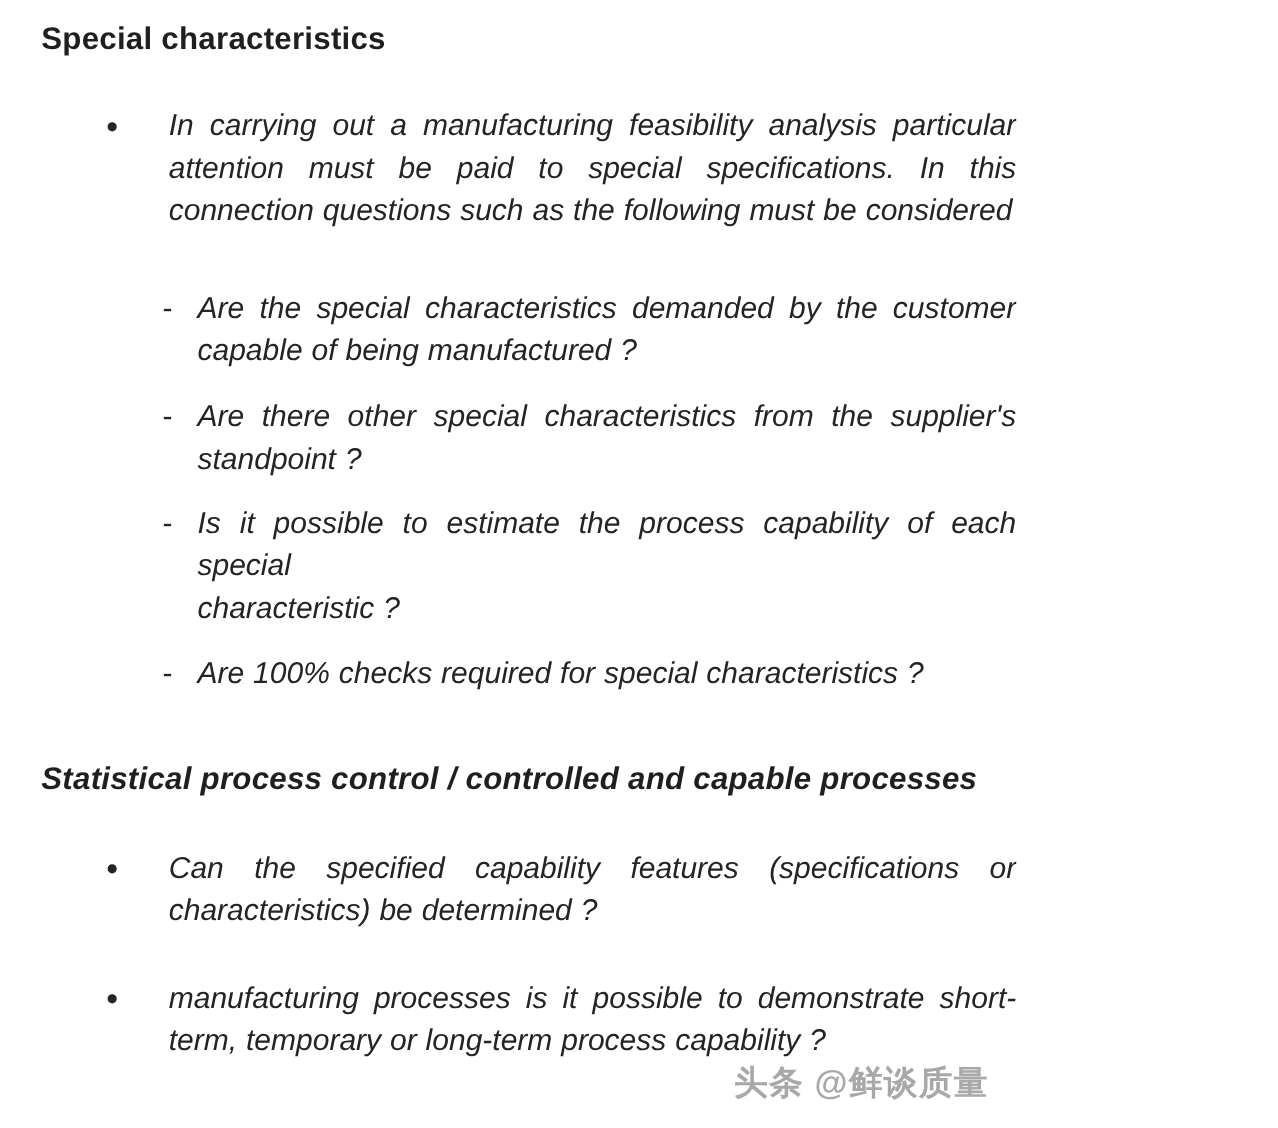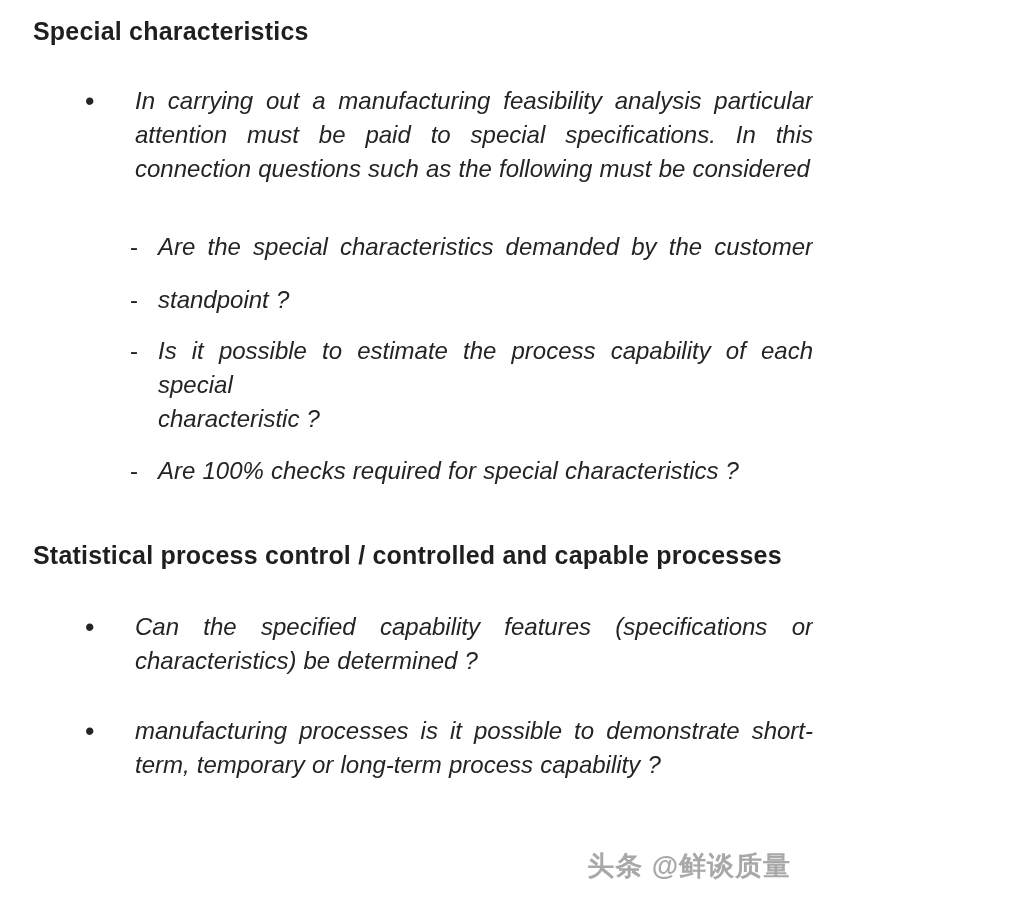--- a/index.html
+++ b/index.html
@@ -15,21 +15,21 @@
   }
   .content { padding: 16px 0 0 33px; }
 
   .heading {
     font-size: 25px;
     font-weight: 700;
     line-height: 30px;
     letter-spacing: 0.2px;
     color: #1f1f1f;
   }
-  .heading.second { margin-top: 52px; }
+  .heading.second { margin-top: 52px; font-style: italic; }
 
   .item {
     display: flex;
     align-items: flex-start;
     font-size: 24px;
     line-height: 34px;
   }
   .item .marker { flex: none; }
 
   .bullet-item { margin-left: 52px; }
@@ -95,26 +95,28 @@
         <div class="line">In carrying out a manufacturing feasibility analysis particular</div>
         <div class="line">attention must be paid to special specifications. In this</div>
         <div class="line last">connection questions such as the following must be considered</div>
       </div>
     </div>
 
     <div class="item dash-item mt-d1">
       <span class="marker">-</span>
       <div class="text">
         <div class="line">Are the special characteristics demanded by the customer</div>
+        <div class="line last">capable of being manufactured ?</div>
       </div>
     </div>
 
     <div class="item dash-item mt-d2">
       <span class="marker">-</span>
       <div class="text">
+        <div class="line">Are there other special characteristics from the supplier's</div>
         <div class="line last">standpoint ?</div>
       </div>
     </div>
 
     <div class="item dash-item mt-d3">
       <span class="marker">-</span>
       <div class="text">
         <div class="line">Is it possible to estimate the process capability of each special</div>
         <div class="line last">characteristic ?</div>
       </div>

